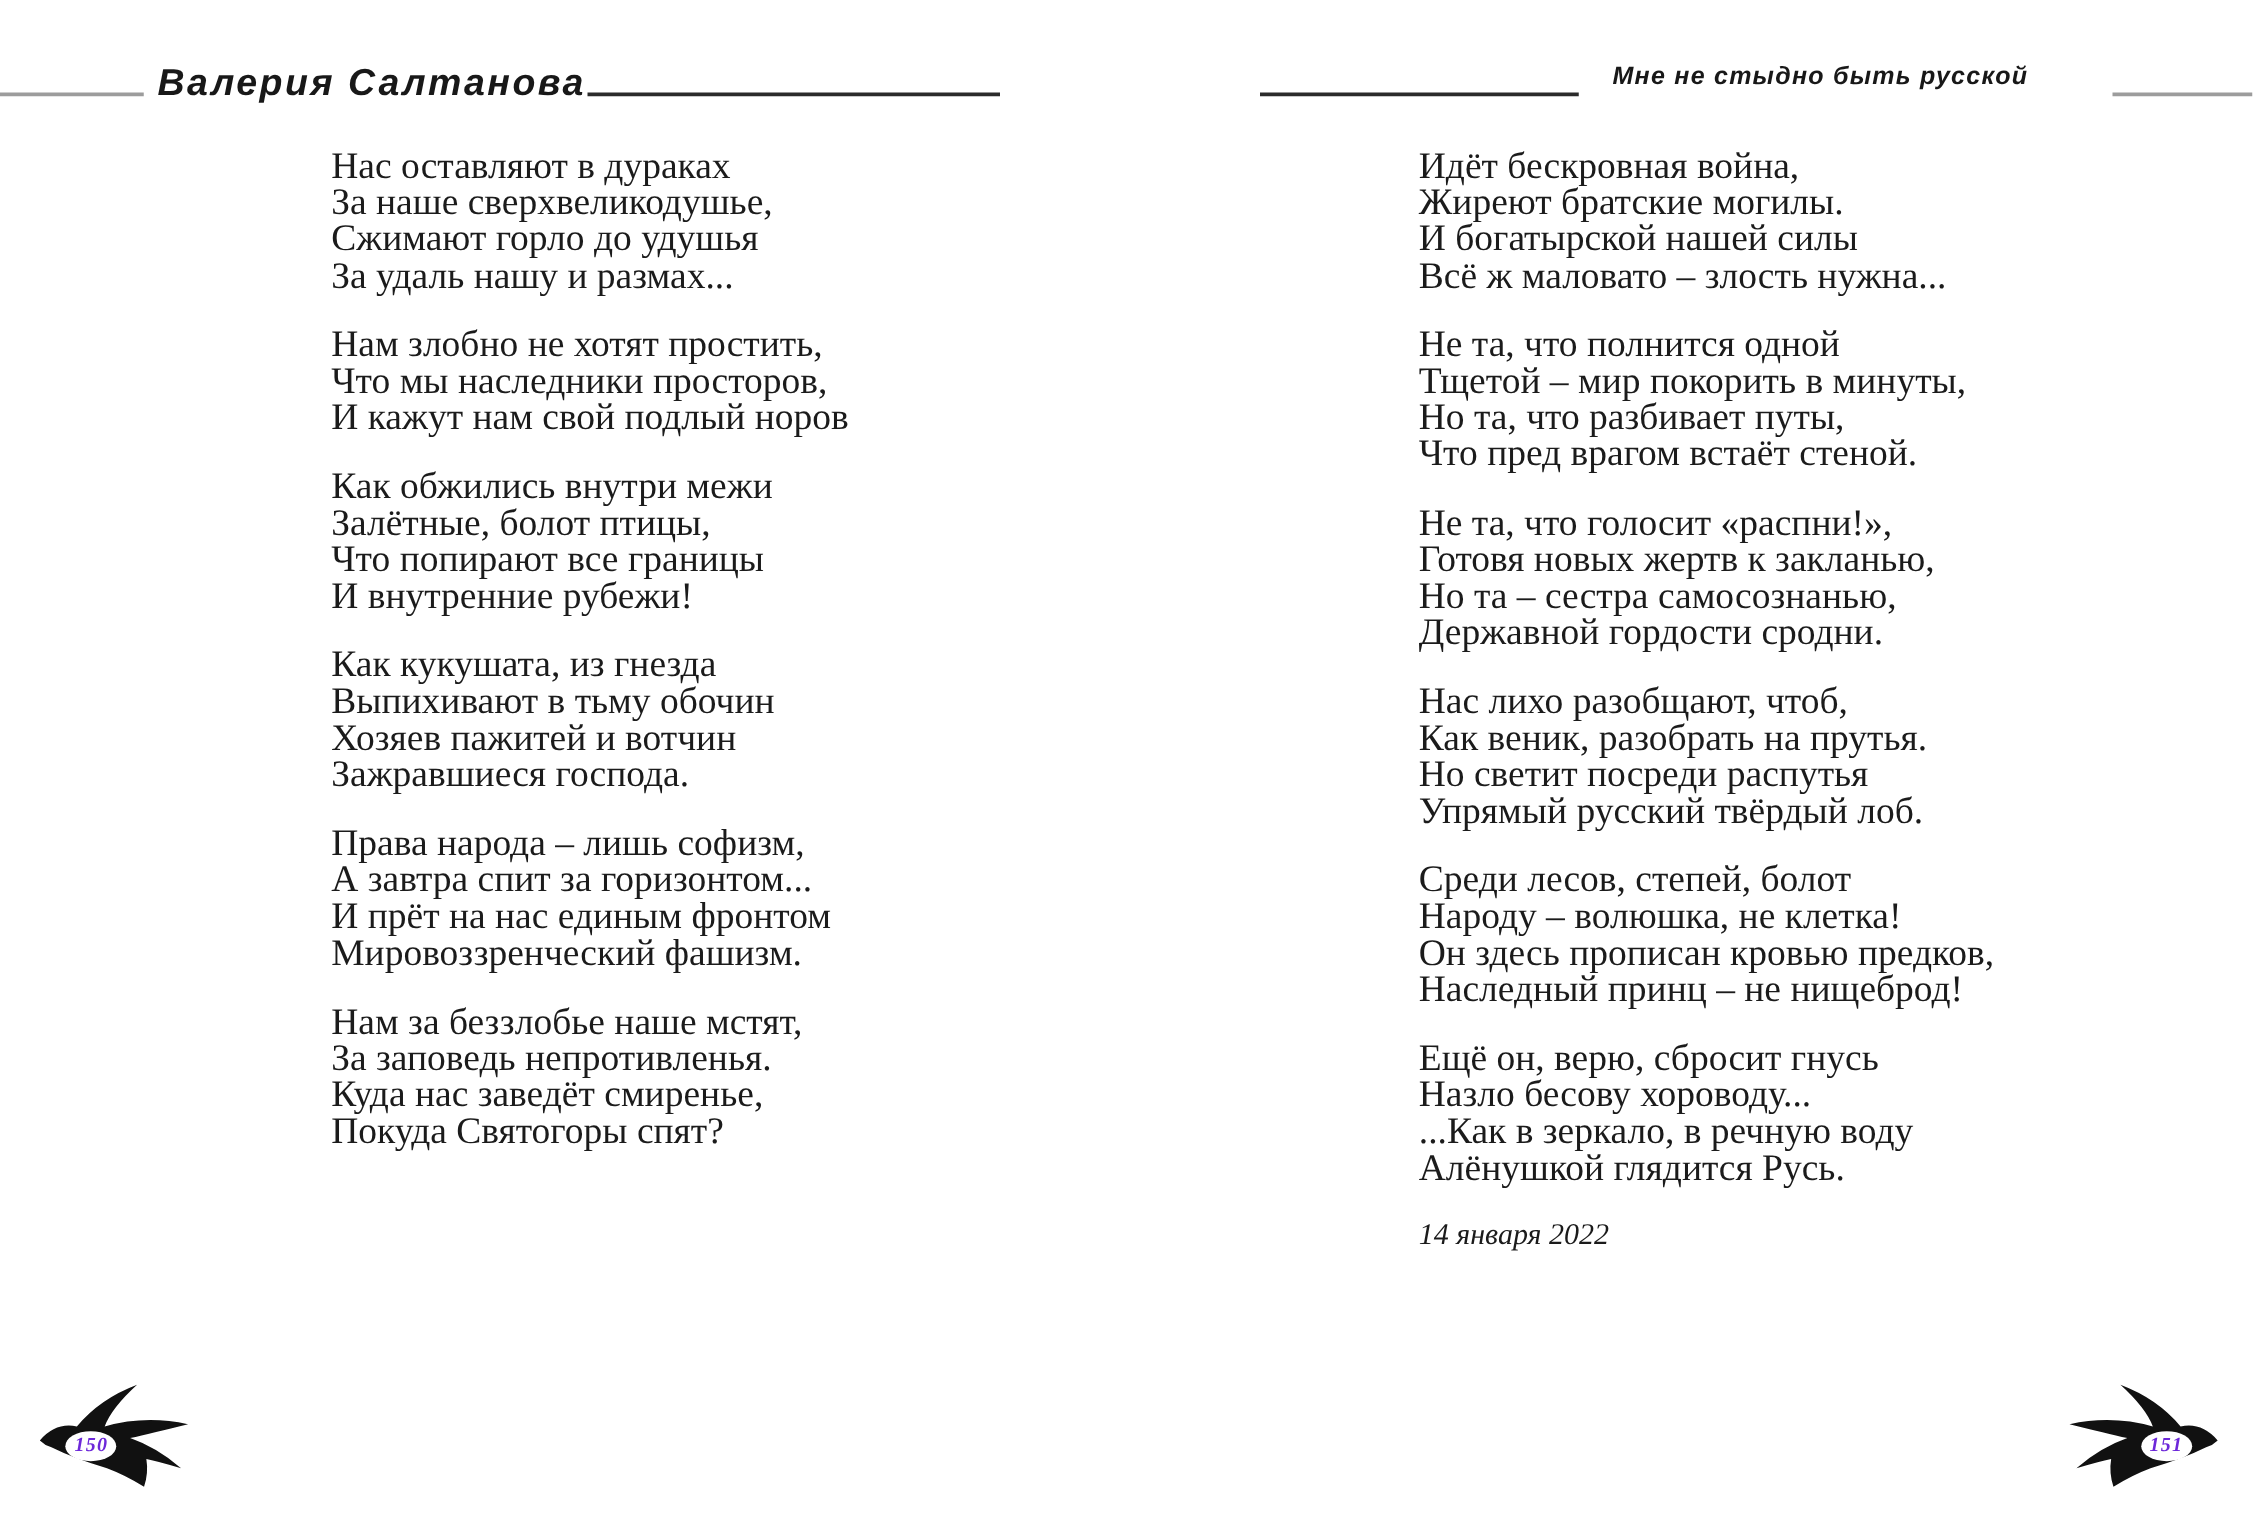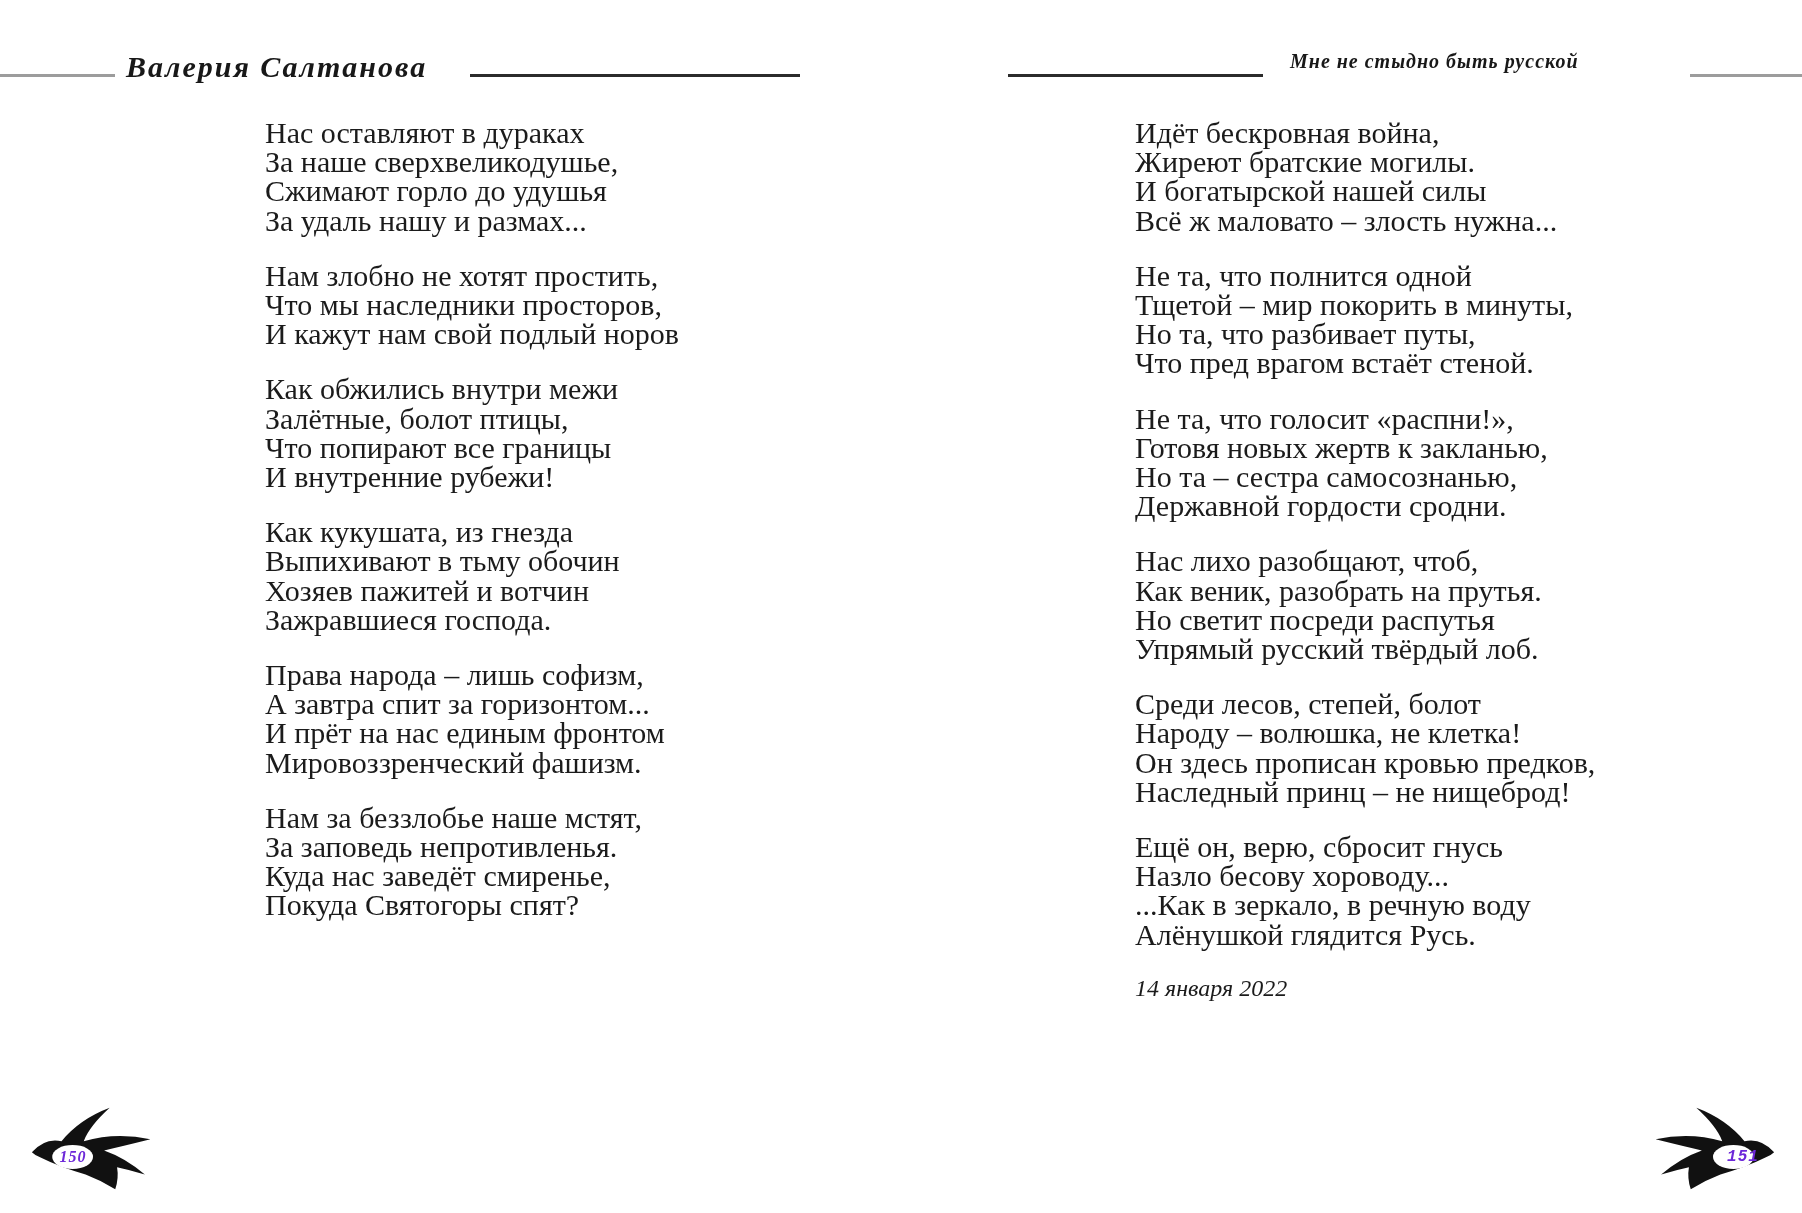--- a/index.html
+++ b/index.html
@@ -5,21 +5,21 @@
   html,body{margin:0;padding:0;}
   body{
     width:1802px;height:1213px;position:relative;background:#ffffff;
     font-family:"Liberation Serif", serif;color:#1b1b1b;overflow:hidden;
   }
   .rule{position:absolute;top:74px;height:3px;}
   .rule-gray{background:#9c9c9c;}
   .rule-dark{background:#2b2b2b;}
   .header-title{
     position:absolute;top:50px;
-    font-family:Liberation Serif, serif;font-style:italic;font-weight:bold;
+    font-family:Liberation Sans, sans-serif;font-style:italic;font-weight:bold;
     color:#181818;white-space:nowrap;
   }
   .header-title.left{left:126px;font-size:30px;letter-spacing:2px;}
   .header-title.right{left:1290px;font-size:20px;letter-spacing:1px;}
   .poem{position:absolute;top:118px;}
   .poem .stanza{margin-bottom:26px;}
   .poem .line{
     font-size:30px;line-height:29.2px;white-space:nowrap;color:#1b1b1b;
   }
   .poem-date{
@@ -28,21 +28,21 @@
   .bird{position:absolute;width:130px;height:88px;}
   .bird-left{left:28px;top:1106px;}
   .bird-right{left:1648px;top:1106px;}
   .bird-right svg{transform:scaleX(-1);}
   .bird-num{
     position:absolute;width:44px;text-align:center;
     font-family:"Liberation Serif", serif;font-style:italic;font-weight:bold;
     font-size:16px;color:#6d28d9;letter-spacing:1px;
   }
   .bird-left .bird-num{left:23px;top:42px;}
-  .bird-right .bird-num{left:73px;top:42px;font-family:Liberation Mono, monospace;}
+  .bird-right .bird-num{left:63px;top:42px;}
 </style>
 </head>
 <body>
 
 <div class="rule rule-gray" style="left:0;width:115px"></div>
 <div class="header-title left">Валерия Салтанова</div>
 <div class="rule rule-dark" style="left:470px;width:330px"></div>
 
 <div class="rule rule-dark" style="left:1008px;width:255px"></div>
 <div class="header-title right">Мне не стыдно быть русской</div>

